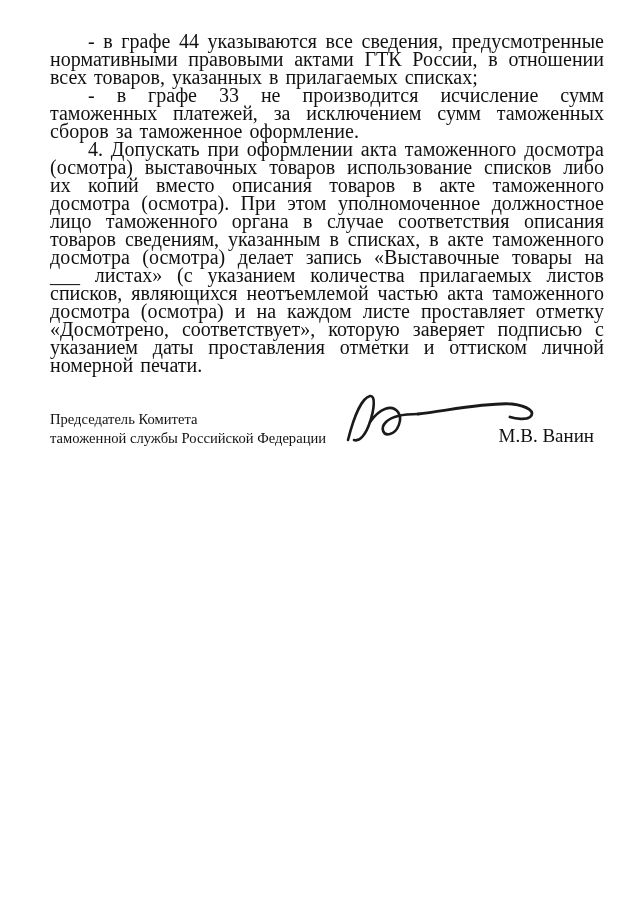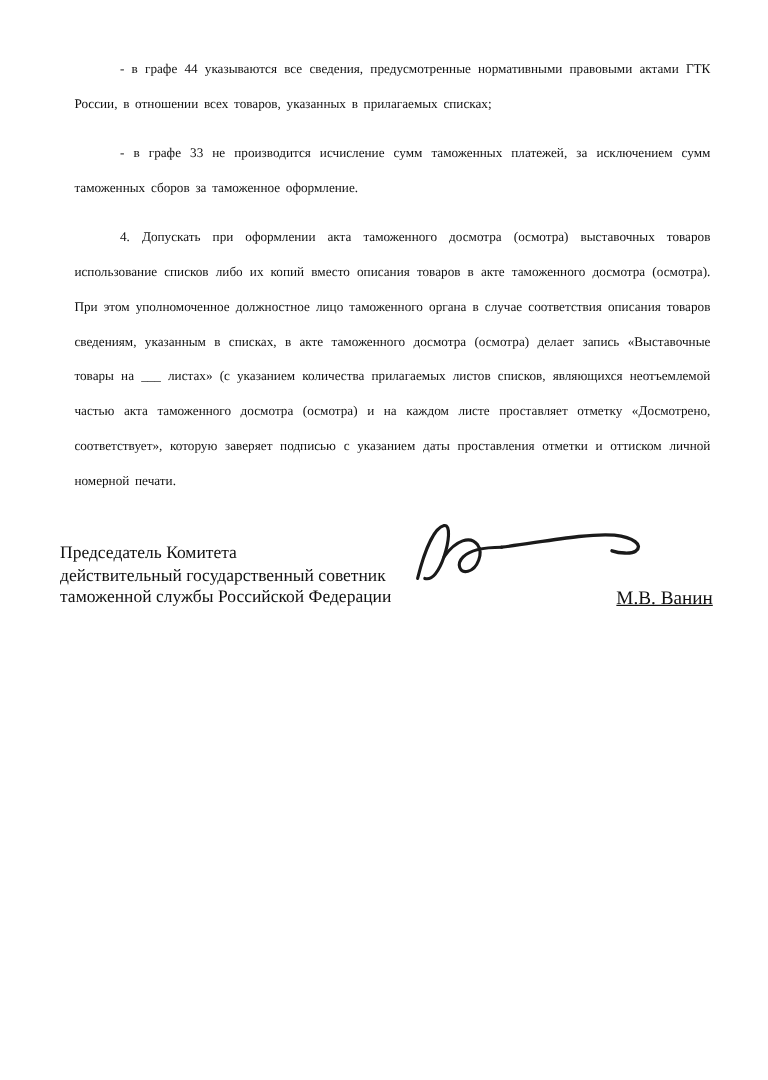--- a/index.html
+++ b/index.html
@@ -12,43 +12,42 @@
     overflow: hidden;
   }
   .page {
     width: 640px;
     height: 900px;
     background: #ffffff;
     padding: 32px 36px 0 50px;
     position: relative;
   }
   .body-text p {
-    font-size: 11px;
-    line-height: 29px;
+    font-size: 20px;
+    line-height: 18px;
     text-align: justify;
     text-indent: 38px;
     word-spacing: 2px;
-    margin: 12px;
+    margin: 0;
   }
   .sig-block {
     margin-top: 36px;
     position: relative;
     width: 100%;
   }
   .sig-titles {
     font-size: 14.6px;
     line-height: 18.5px;
     width: 330px;
   }
   .sig-name {
     position: absolute;
     right: 10px;
     bottom: 0;
-    font-size: 16px;
-    text-decoration: underline;
+    font-size: 19px;
   }
   .sig-scribble {
     position: absolute;
     left: 290px;
     top: -22px;
     width: 250px;
     height: 62px;
     pointer-events: none;
   }
   .sig-scribble svg { width: 100%; height: 100%; }
@@ -60,21 +59,20 @@
 
   <div class="body-text">
     <p>- в графе 44 указываются все сведения, предусмотренные нормативными правовыми актами ГТК России, в отношении всех товаров, указанных в прилагаемых списках;</p>
     <p>- в графе 33 не производится исчисление сумм таможенных платежей, за исключением сумм таможенных сборов за таможенное оформление.</p>
     <p>4. Допускать при оформлении акта таможенного досмотра (осмотра) выставочных товаров использование списков либо их копий вместо описания товаров в акте таможенного досмотра (осмотра). При этом уполномоченное должностное лицо таможенного органа в случае соответствия описания товаров сведениям, указанным в списках, в акте таможенного досмотра (осмотра) делает запись «Выставочные товары на ___ листах» (с указанием количества прилагаемых листов списков, являющихся неотъемлемой частью акта таможенного досмотра (осмотра) и на каждом листе проставляет отметку «Досмотрено, соответствует», которую заверяет подписью с указанием даты проставления отметки и оттиском личной номерной печати.</p>
   </div>
 
   <div class="sig-block">
     <div class="sig-titles">
       <div>Председатель Комитета</div>
-      <div>действительный государственный советник</div>
       <div>таможенной службы Российской Федерации</div>
     </div>
 
     <div class="sig-scribble">
       <svg viewBox="0 0 250 62" fill="none" xmlns="http://www.w3.org/2000/svg">
         <path d="M8 52 C14 28, 22 10, 30 8 C36 7, 34 22, 30 34 C26 46, 20 54, 14 52" stroke="#1a1a1a" stroke-width="2.6" stroke-linecap="round" fill="none"></path>
         <path d="M30 34 C40 20, 52 16, 58 24 C63 31, 58 44, 50 46 C43 48, 40 40, 46 34 C52 28, 66 26, 78 26" stroke="#1a1a1a" stroke-width="2.6" stroke-linecap="round" fill="none"></path>
         <path d="M78 26 C110 22, 150 14, 172 16 C188 18, 196 24, 190 29 C186 32, 176 31, 170 29" stroke="#1a1a1a" stroke-width="2.8" stroke-linecap="round" fill="none"></path>
       </svg>
     </div>

